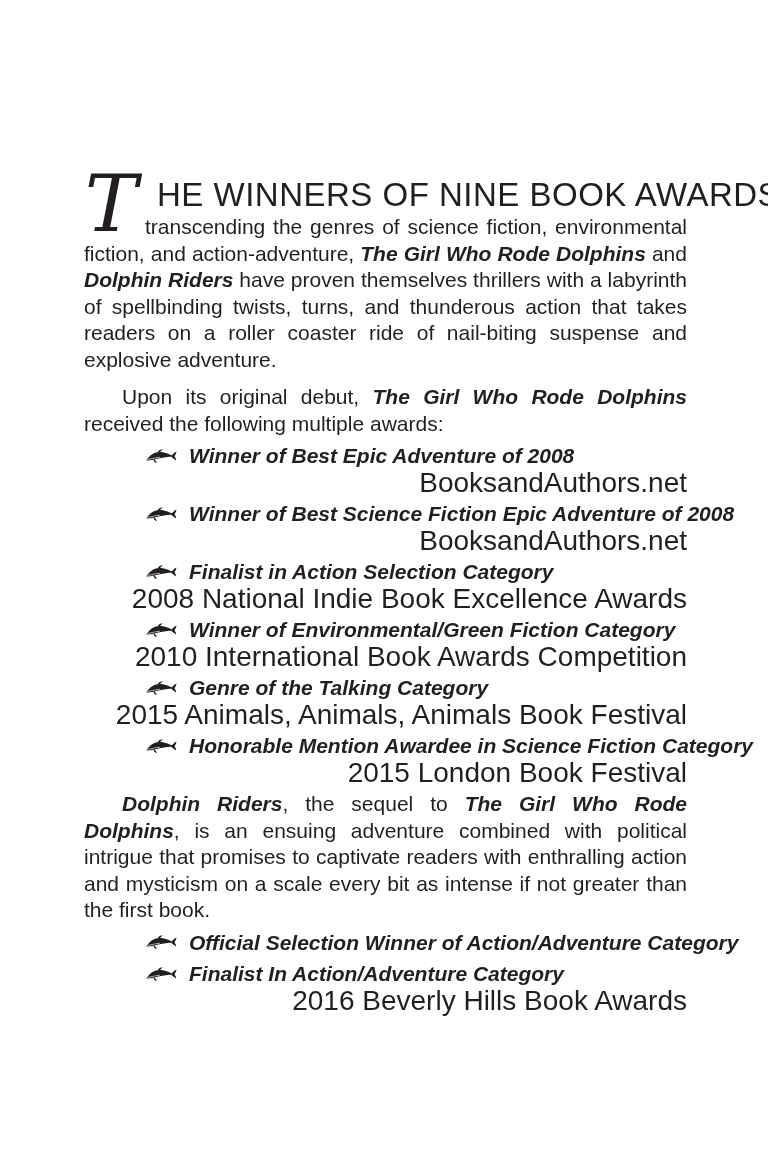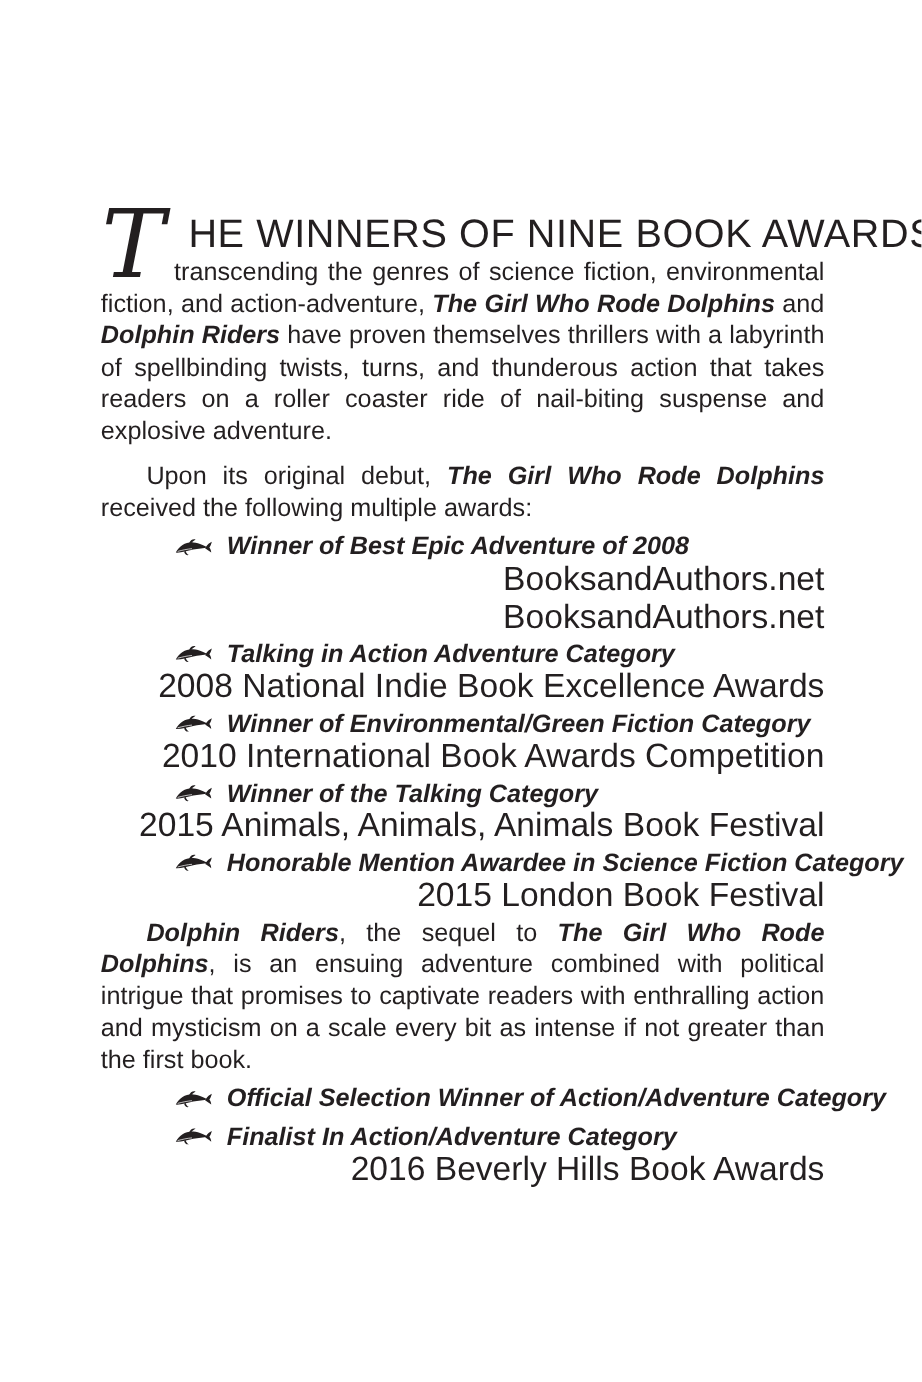--- a/index.html
+++ b/index.html
@@ -96,36 +96,48 @@
           <path d="M17,20 C18,24 20,27 23,28 C19,29 16,27 15,23 Z"></path>
         </g>
         <path d="M4,22 C12,20 20,18 28,17.5" fill="none" stroke="#ffffff" stroke-width="1.2"></path>
       </svg>
       <span class="award-title">Winner of Best Epic Adventure of 2008</span>
     </div>
     <div class="award-attrib">BooksandAuthors.net</div>
   </div>
 
   <div class="award">
+    <div class="award-title-row">
+      <svg class="dolphin" viewBox="0 0 64 32" xmlns="http://www.w3.org/2000/svg" aria-hidden="true">
+        <g fill="#231f20">
+          <path d="M1,24 C7,13 18,6 30,7 C41,8 50,13 54,15 C48,17 38,17.5 30,19 C20,21 10,24.5 1,24 Z"></path>
+          <path d="M23,9 C25,3 29,1 34,2 C30,4.5 27,7 26,10 Z"></path>
+          <path d="M51,15 C54,10 57,8 61,6 C60,10 59,13 57,15.5 C59,18 60,21 60,24 C56,21 53,18 50,17 Z"></path>
+          <path d="M17,20 C18,24 20,27 23,28 C19,29 16,27 15,23 Z"></path>
+        </g>
+        <path d="M4,22 C12,20 20,18 28,17.5" fill="none" stroke="#ffffff" stroke-width="1.2"></path>
+      </svg>
+      <span class="award-title">Winner of Best Science Fiction Epic Adventure of 2008</span>
+    </div>
     <div class="award-attrib">BooksandAuthors.net</div>
   </div>
 
 
   <div class="award">
     <div class="award-title-row">
       <svg class="dolphin" viewBox="0 0 64 32" xmlns="http://www.w3.org/2000/svg" aria-hidden="true">
         <g fill="#231f20">
           <path d="M1,24 C7,13 18,6 30,7 C41,8 50,13 54,15 C48,17 38,17.5 30,19 C20,21 10,24.5 1,24 Z"></path>
           <path d="M23,9 C25,3 29,1 34,2 C30,4.5 27,7 26,10 Z"></path>
           <path d="M51,15 C54,10 57,8 61,6 C60,10 59,13 57,15.5 C59,18 60,21 60,24 C56,21 53,18 50,17 Z"></path>
           <path d="M17,20 C18,24 20,27 23,28 C19,29 16,27 15,23 Z"></path>
         </g>
         <path d="M4,22 C12,20 20,18 28,17.5" fill="none" stroke="#ffffff" stroke-width="1.2"></path>
       </svg>
-      <span class="award-title">Talking in Action Adventure Category</span>
+      <span class="award-title">Finalist in Action Selection Category</span>
     </div>
     <div class="award-attrib">2008 National Indie Book Excellence Awards</div>
   </div>
 
   <div class="award">
     <div class="award-title-row">
       <svg class="dolphin" viewBox="0 0 64 32" xmlns="http://www.w3.org/2000/svg" aria-hidden="true">
         <g fill="#231f20">
           <path d="M1,24 C7,13 18,6 30,7 C41,8 50,13 54,15 C48,17 38,17.5 30,19 C20,21 10,24.5 1,24 Z"></path>
           <path d="M23,9 C25,3 29,1 34,2 C30,4.5 27,7 26,10 Z"></path>
@@ -143,21 +155,21 @@
     <div class="award-title-row">
       <svg class="dolphin" viewBox="0 0 64 32" xmlns="http://www.w3.org/2000/svg" aria-hidden="true">
         <g fill="#231f20">
           <path d="M1,24 C7,13 18,6 30,7 C41,8 50,13 54,15 C48,17 38,17.5 30,19 C20,21 10,24.5 1,24 Z"></path>
           <path d="M23,9 C25,3 29,1 34,2 C30,4.5 27,7 26,10 Z"></path>
           <path d="M51,15 C54,10 57,8 61,6 C60,10 59,13 57,15.5 C59,18 60,21 60,24 C56,21 53,18 50,17 Z"></path>
           <path d="M17,20 C18,24 20,27 23,28 C19,29 16,27 15,23 Z"></path>
         </g>
         <path d="M4,22 C12,20 20,18 28,17.5" fill="none" stroke="#ffffff" stroke-width="1.2"></path>
       </svg>
-      <span class="award-title">Winner of the Talking Category</span>
+      <span class="award-title">Genre of the Talking Category</span>
     </div>
     <div class="award-attrib">2015 Animals, Animals, Animals Book Festival</div>
   </div>
 
   <div class="award">
     <div class="award-title-row">
       <svg class="dolphin" viewBox="0 0 64 32" xmlns="http://www.w3.org/2000/svg" aria-hidden="true">
         <g fill="#231f20">
           <path d="M1,24 C7,13 18,6 30,7 C41,8 50,13 54,15 C48,17 38,17.5 30,19 C20,21 10,24.5 1,24 Z"></path>
           <path d="M23,9 C25,3 29,1 34,2 C30,4.5 27,7 26,10 Z"></path>

